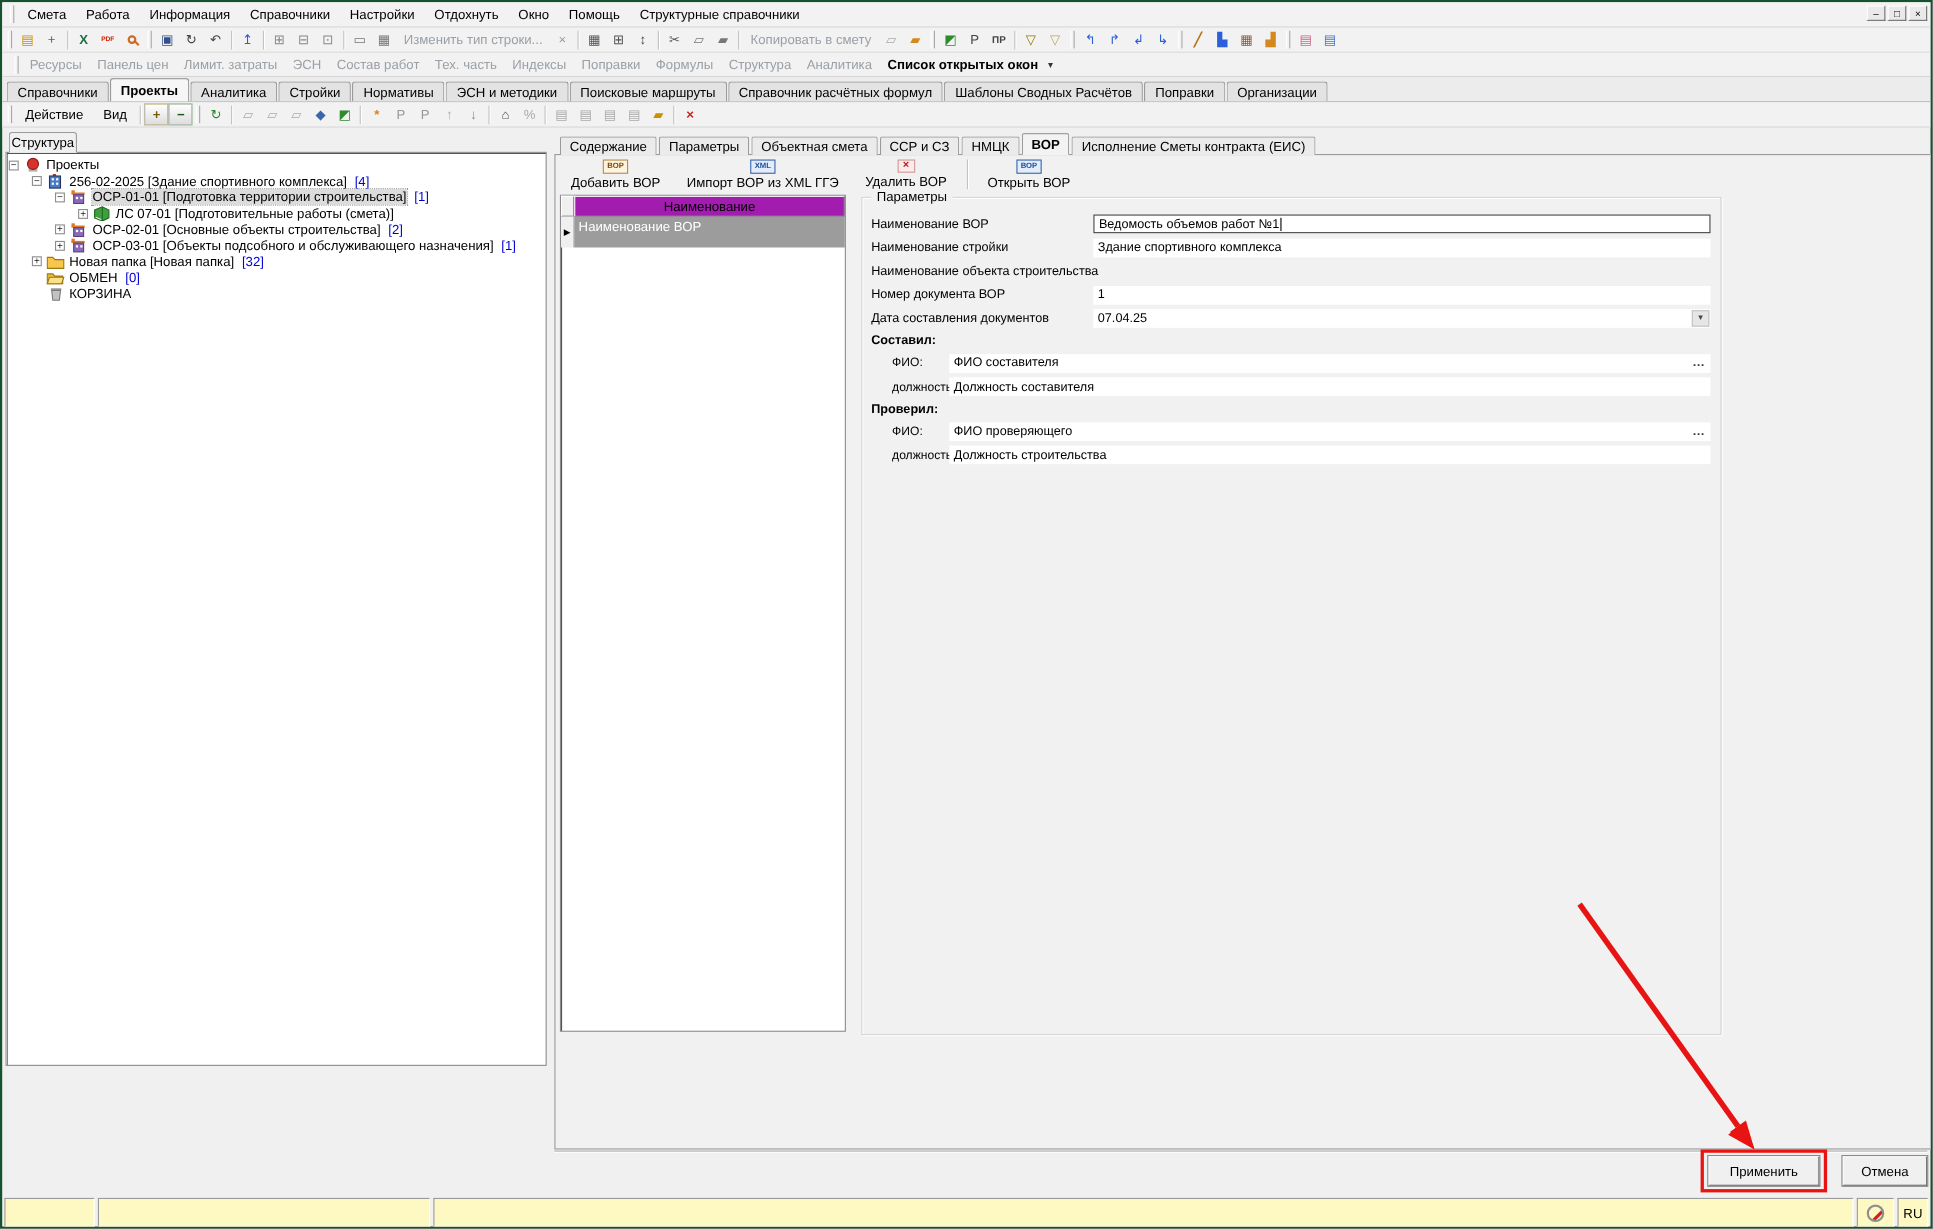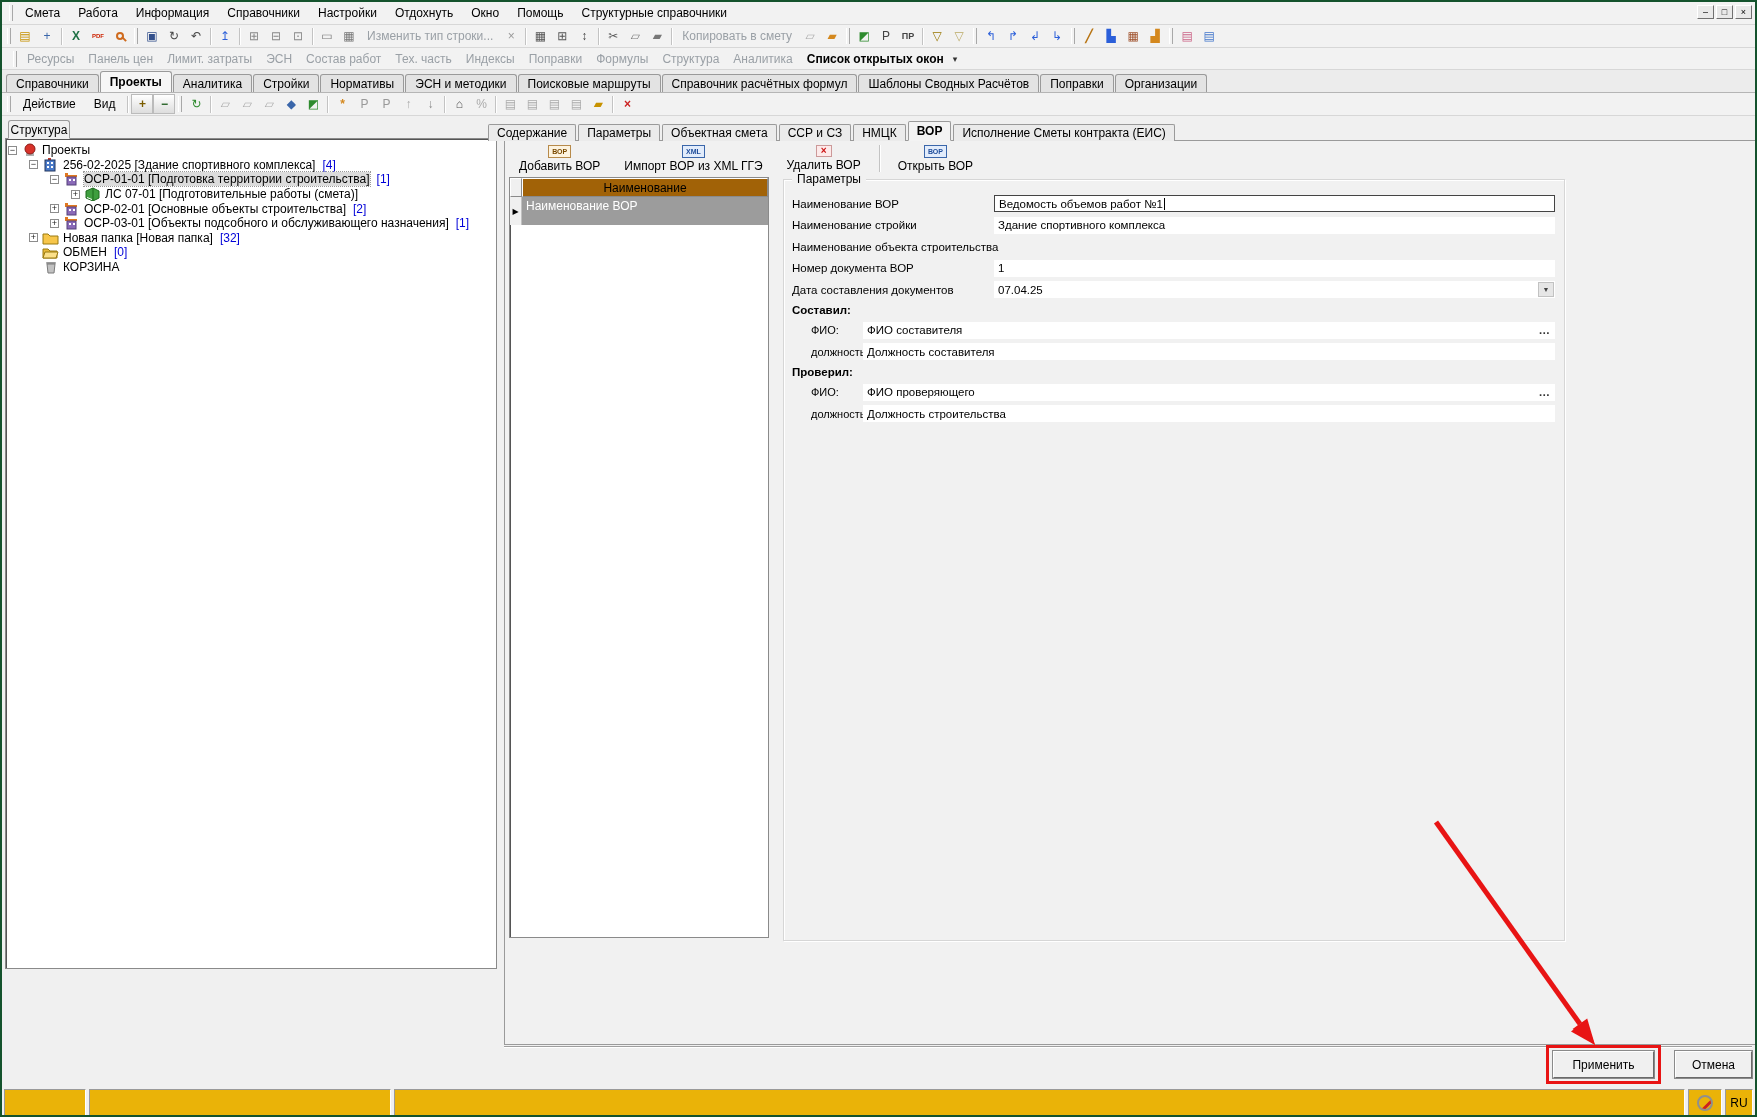--- a/index.html
+++ b/index.html
@@ -44,38 +44,38 @@
              border:1px solid #8a8a8a; box-shadow:inset 1px 1px 0 #555; padding:4px 2px; overflow:hidden; }
   .trow { display:flex; align-items:center; height:14.6px; white-space:nowrap; }
   .exp { width:9px; height:9px; flex:none; border:1px solid #8c8c8c; background:#fff; color:#222;
          font-size:9px; line-height:7px; text-align:center; margin-right:4px; }
   .exp.none { border:none; background:transparent; }
   .ticon { width:17px; height:14px; flex:none; margin-right:4px; }
   .tcount { color:#0000d8; margin-left:7px; }
   .tsel { background:#dcdcdc; outline:1px dotted #9a9a9a; }
   .ind1{ padding-left:21px; } .ind2{ padding-left:42px; } .ind3{ padding-left:63px; }
   
-  .rtabs { position:absolute; left:486px; top:119px; display:flex; align-items:flex-end; z-index:2; }
+  .rtabs { position:absolute; left:507px; top:119px; display:flex; align-items:flex-end; z-index:2; }
   .rtab { height:17px; display:flex; align-items:center; padding:0 8px; margin-right:2px; background:#ebebeb;
           border:1px solid #9a9a9a; border-bottom:none; border-radius:2px 2px 0 0; white-space:nowrap; }
   .rtab.active { height:20px; background:#f3f3f3; font-weight:bold; border-bottom:1px solid #f3f3f3; }
   .rcontent { position:absolute; left:502px; top:138px; width:1252px; height:905px; border:1px solid #9a9a9a; background:#f1f1f1; }
   .vtoolbar { position:absolute; left:0; top:0; right:0; height:35px; display:flex; align-items:stretch; padding:1px 2px; }
   .vbtn { display:flex; flex-direction:column; align-items:center; justify-content:center; gap:1px; padding:0 11px; border:1px solid transparent; }
   .vchip { font-size:7px; font-weight:bold; line-height:1; padding:2px 3px; border:1px solid #b78a4a; background:#fdf3df; color:#7a4a00; }
   .vchip.xml { border-color:#3a66aa; background:#e2ecfb; color:#1d4c9a; }
   .vchip.del { border-color:#cc9999; background:#fdeaea; color:#cc1111; font-size:10px; padding:0 4px; }
   .vchip.open { border-color:#3a66aa; background:#e2ecfb; color:#1d4c9a; }
   .vsep { width:1px; background:#c3c3c3; box-shadow:1px 0 0 #fff; margin:3px 6px; }
   
   .listbox { position:absolute; left:4px; top:36px; width:260px; height:761px; background:#fff;
              border:1px solid #8a8a8a; box-shadow:inset 1px 1px 0 #555; display:flex; flex-direction:column; }
   .lhead { display:flex; height:19px; flex:none; }
   .lmarkcol { width:12px; flex:none; background:#f0f0f0; border:1px solid; border-color:#fff #8a8a8a #8a8a8a #fff; }
-  .lheadcell { flex:1; background:#a16207; border:1px solid; border-color:#fff #8a8a8a #8a8a8a #fff;
+  .lheadcell { flex:1; background:#a21caf; border:1px solid; border-color:#fff #8a8a8a #8a8a8a #fff;
                display:flex; align-items:center; justify-content:center; }
   .lrow { display:flex; height:28px; flex:none; }
   .lrowmark { width:12px; flex:none; background:#f0f0f0; border-right:1px solid #c0c0c0; font-size:8px; color:#000;
               display:flex; align-items:center; justify-content:center; }
   .lrowcell { flex:1; background:#9c9c9c; color:#fff; padding:2px 4px; }
   
   .groupbox { position:absolute; left:278px; top:38px; width:782px; height:762px;
               border:1px solid #d6d6d6; box-shadow:1px 1px 0 #fff, inset 1px 1px 0 #fff; }
   .glegend { position:absolute; top:-8px; left:8px; background:#f1f1f1; padding:0 5px; }
   .fwrap { padding-top:13px; font-size:11.5px; }
@@ -92,21 +92,21 @@
   .flabel.sub { width:52px; font-size:11px; }
   
   .bottomline { position:absolute; left:502px; right:3px; top:1044px; border-top:1px solid #9f9f9f; border-bottom:1px solid #fff; }
   .pushbtn { position:absolute; height:27px; background:#f0f0f0; border:1px solid; border-color:#ffffff #6a6a6a #6a6a6a #ffffff;
              outline:1px solid #8a8a8a; display:flex; align-items:center; justify-content:center; font-size:12px; }
   .btn-apply { left:1551px; top:1049px; width:101px; }
   .btn-cancel { left:1673px; top:1049px; width:77px; }
   .redbox { position:absolute; left:1544px; top:1043px; width:115px; height:39px; border:3px solid #e81414; z-index:5; }
   .arrow-overlay { position:absolute; left:1400px; top:800px; width:220px; height:260px; z-index:5; pointer-events:none; }
   .statusbar { position:absolute; left:2px; right:2px; top:1086px; height:28px; display:flex; gap:3px; padding-top:1px; }
-  .sseg { border:1px solid; border-color:#9a9a9a #fff #fff #9a9a9a; background:#eab308; display:flex; align-items:center; justify-content:center; }
+  .sseg { border:1px solid; border-color:#9a9a9a #fff #fff #9a9a9a; background:#fef9c3; display:flex; align-items:center; justify-content:center; }
   .s1{ width:82px; } .s2{ width:302px; } .s3{ flex:1; } .s4{ width:34px; } .s5{ width:28px; }
   .nosign { width:16px; height:16px; border:2px solid #8f8f8f; border-radius:50%; position:relative; overflow:hidden; }
   .nosign::after { content:""; position:absolute; left:6px; top:-3px; width:3px; height:24px; background:#cc2222; transform:rotate(45deg); }
   .chip { border:1px solid #bbb; background:linear-gradient(#fff,#ddd); }
 </style>
 </head>
 <body>
 
 <div class="win">
 

